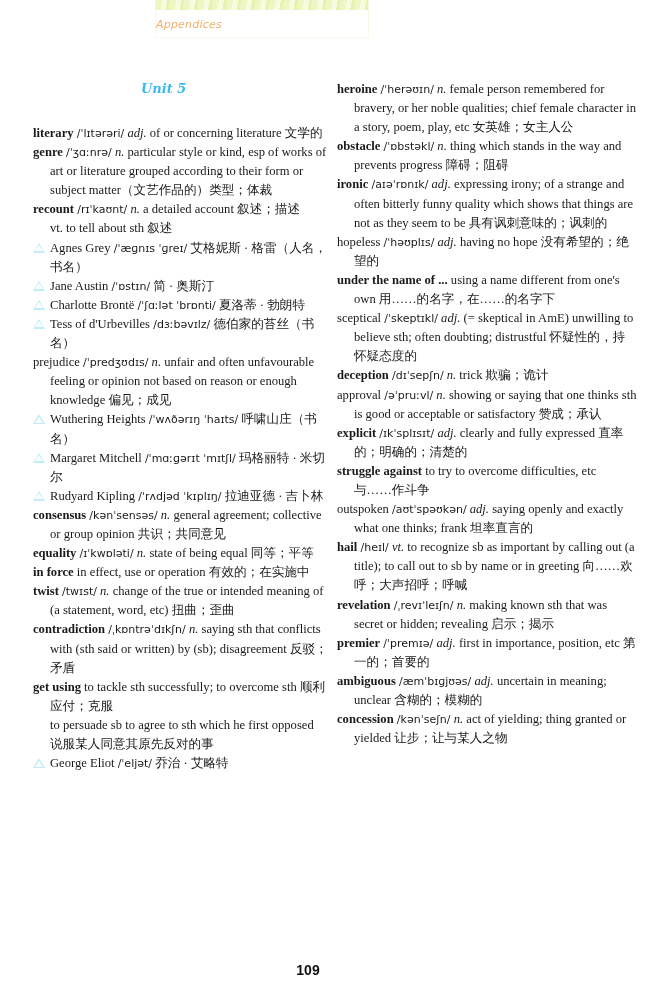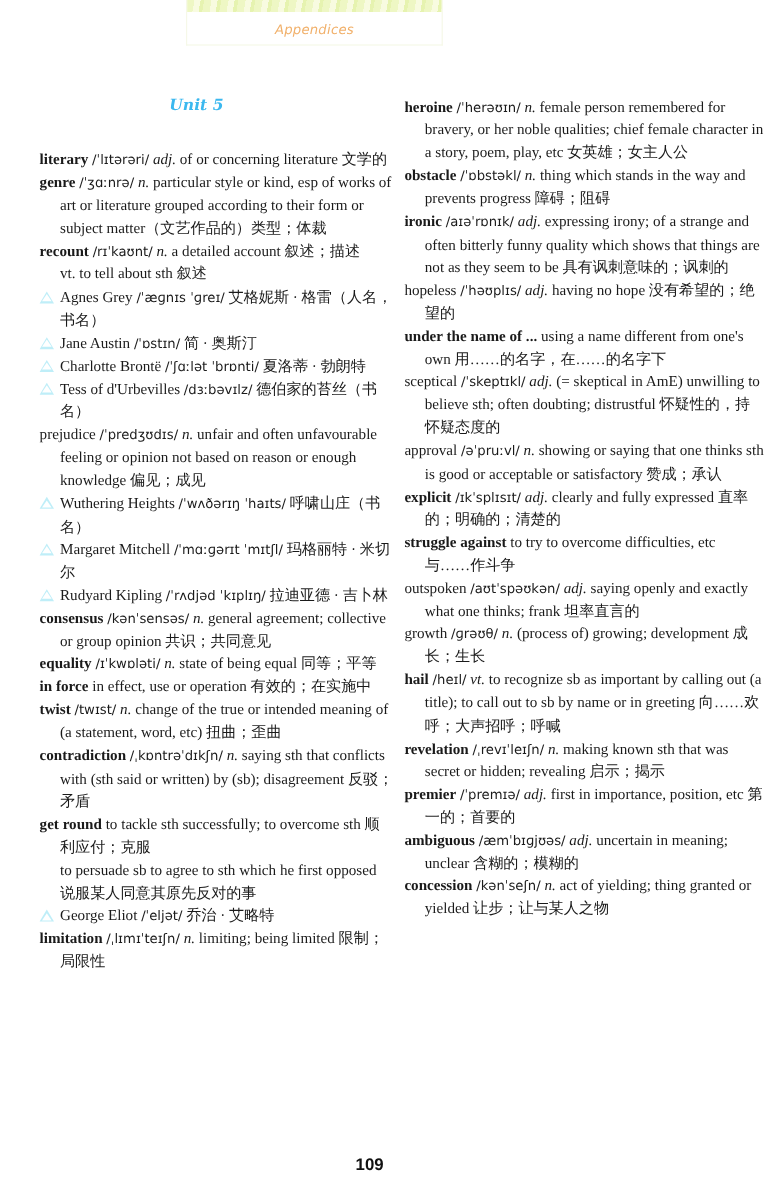--- a/index.html
+++ b/index.html
@@ -9,21 +9,21 @@
   }
   .banner {
     position: absolute; left: 155px; top: 0; width: 212px; height: 37px;
     border: 1px solid #f6f8e8; border-top: none;
   }
   .banner-strip {
     height: 10px;
     background: repeating-linear-gradient(100deg, #eef7c4 0 6px, #f8fbe0 6px 11px, #e6f3b0 11px 14px);
   }
   .banner-title {
-    text-align: center; font-family: "DejaVu Sans", sans-serif; font-style: italic;
+    font-family: "DejaVu Sans", sans-serif; font-style: italic;
     font-size: 11px; color: #f1b06a; margin-top: 8px; letter-spacing: 0.2px;
   }
   .col { position: absolute; top: 80px; font-size: 12.6px; line-height: 19.1px; }
   .col.left { left: 33px; width: 295px; }
   .col.right { left: 337px; width: 300px; top: 80px; }
   .unit {
     color: #3bb8ef; font-weight: bold; font-style: italic; font-size: 13px;
     margin-left: 108px; margin-bottom: 26px; height: 18px; line-height: 18px;
     font-family: "DejaVu Serif", serif;
   }
@@ -69,40 +69,39 @@
       <p class="entry name"><span class="tri"></span><span class="hw plain">Tess of d'Urbevilles</span> <span class="ipa">/dɜːbəvɪlz/</span> <span class="def">德伯家的苔丝（书名）</span></p>
       <p class="entry"><span class="hw plain">prejudice</span> <span class="ipa">/ˈpredʒʊdɪs/</span> <span class="pos">n.</span> <span class="def">unfair and often unfavourable feeling or opinion not based on reason or enough knowledge 偏见；成见</span></p>
       <p class="entry name"><span class="tri"></span><span class="hw plain">Wuthering Heights</span> <span class="ipa">/ˈwʌðərɪŋ ˈhaɪts/</span> <span class="def">呼啸山庄（书名）</span></p>
       <p class="entry name"><span class="tri"></span><span class="hw plain">Margaret Mitchell</span> <span class="ipa">/ˈmɑːɡərɪt ˈmɪtʃl/</span> <span class="def">玛格丽特 · 米切尔</span></p>
       <p class="entry name"><span class="tri"></span><span class="hw plain">Rudyard Kipling</span> <span class="ipa">/ˈrʌdjəd ˈkɪplɪŋ/</span> <span class="def">拉迪亚德 · 吉卜林</span></p>
       <p class="entry"><span class="hw">consensus</span> <span class="ipa">/kənˈsensəs/</span> <span class="pos">n.</span> <span class="def">general agreement; collective or group opinion 共识；共同意见</span></p>
       <p class="entry"><span class="hw">equality</span> <span class="ipa">/ɪˈkwɒləti/</span> <span class="pos">n.</span> <span class="def">state of being equal 同等；平等</span></p>
       <p class="entry"><span class="hw">in force</span> <span class="def">in effect, use or operation 有效的；在实施中</span></p>
       <p class="entry"><span class="hw">twist</span> <span class="ipa">/twɪst/</span> <span class="pos">n.</span> <span class="def">change of the true or intended meaning of (a statement, word, etc) 扭曲；歪曲</span></p>
       <p class="entry"><span class="hw">contradiction</span> <span class="ipa">/ˌkɒntrəˈdɪkʃn/</span> <span class="pos">n.</span> <span class="def">saying sth that conflicts with (sth said or written) by (sb); disagreement 反驳；矛盾</span></p>
-      <p class="entry"><span class="hw">get round</span> <span class="def">to tackle sth successfully; to overcome sth 顺利应付；克服</span></p>
+      <p class="entry"><span class="hw">get using</span> <span class="def">to tackle sth successfully; to overcome sth 顺利应付；克服</span></p>
       <p class="entry" style="padding-left: 17px; text-indent: 0px;"><span class="def">to persuade sb to agree to sth which he first opposed 说服某人同意其原先反对的事</span></p>
       <p class="entry name"><span class="tri"></span><span class="hw plain">George Eliot</span> <span class="ipa">/ˈeljət/</span> <span class="def">乔治 · 艾略特</span></p>
-      <p class="entry"><span class="hw">limitation</span> <span class="ipa">/ˌlɪmɪˈteɪʃn/</span> <span class="pos">n.</span> <span class="def">limiting; being limited 限制；局限性</span></p>
     </div>
 </div>
 
 <div class="col right">
   <div id="right-entries">
       <p class="entry"><span class="hw">heroine</span> <span class="ipa">/ˈherəʊɪn/</span> <span class="pos">n.</span> <span class="def">female person remembered for bravery, or her noble qualities; chief female character in a story, poem, play, etc 女英雄；女主人公</span></p>
       <p class="entry"><span class="hw">obstacle</span> <span class="ipa">/ˈɒbstəkl/</span> <span class="pos">n.</span> <span class="def">thing which stands in the way and prevents progress 障碍；阻碍</span></p>
       <p class="entry"><span class="hw">ironic</span> <span class="ipa">/aɪəˈrɒnɪk/</span> <span class="pos">adj.</span> <span class="def">expressing irony; of a strange and often bitterly funny quality which shows that things are not as they seem to be 具有讽刺意味的；讽刺的</span></p>
       <p class="entry"><span class="hw plain">hopeless</span> <span class="ipa">/ˈhəʊplɪs/</span> <span class="pos">adj.</span> <span class="def">having no hope 没有希望的；绝望的</span></p>
       <p class="entry"><span class="hw">under the name of ...</span> <span class="def">using a name different from one's own 用……的名字，在……的名字下</span></p>
       <p class="entry"><span class="hw plain">sceptical</span> <span class="ipa">/ˈskeptɪkl/</span> <span class="pos">adj.</span> <span class="def">(= skeptical in AmE) unwilling to believe sth; often doubting; distrustful 怀疑性的，持怀疑态度的</span></p>
+      <p class="entry"><span class="hw">deception</span> <span class="ipa">/dɪˈsepʃn/</span> <span class="pos">n.</span> <span class="def">trick 欺骗；诡计</span></p>
       <p class="entry"><span class="hw plain">approval</span> <span class="ipa">/əˈpruːvl/</span> <span class="pos">n.</span> <span class="def">showing or saying that one thinks sth is good or acceptable or satisfactory 赞成；承认</span></p>
       <p class="entry"><span class="hw">explicit</span> <span class="ipa">/ɪkˈsplɪsɪt/</span> <span class="pos">adj.</span> <span class="def">clearly and fully expressed 直率的；明确的；清楚的</span></p>
       <p class="entry"><span class="hw">struggle against</span> <span class="def">to try to overcome difficulties, etc 与……作斗争</span></p>
       <p class="entry"><span class="hw plain">outspoken</span> <span class="ipa">/aʊtˈspəʊkən/</span> <span class="pos">adj.</span> <span class="def">saying openly and exactly what one thinks; frank 坦率直言的</span></p>
-      <p class="entry"><span class="hw plain">growth</span> <span class="ipa">/ɡrəʊθ/</span> <span class="pos">n.</span> <span class="def">(process of) growing; development 成长；生长</span></p>
       <p class="entry"><span class="hw">hail</span> <span class="ipa">/heɪl/</span> <span class="pos">vt.</span> <span class="def">to recognize sb as important by calling out (a title); to call out to sb by name or in greeting 向……欢呼；大声招呼；呼喊</span></p>
       <p class="entry"><span class="hw">revelation</span> <span class="ipa">/ˌrevɪˈleɪʃn/</span> <span class="pos">n.</span> <span class="def">making known sth that was secret or hidden; revealing 启示；揭示</span></p>
       <p class="entry"><span class="hw">premier</span> <span class="ipa">/ˈpremɪə/</span> <span class="pos">adj.</span> <span class="def">first in importance, position, etc 第一的；首要的</span></p>
       <p class="entry"><span class="hw">ambiguous</span> <span class="ipa">/æmˈbɪɡjʊəs/</span> <span class="pos">adj.</span> <span class="def">uncertain in meaning; unclear 含糊的；模糊的</span></p>
       <p class="entry"><span class="hw">concession</span> <span class="ipa">/kənˈseʃn/</span> <span class="pos">n.</span> <span class="def">act of yielding; thing granted or yielded 让步；让与某人之物</span></p>
     </div>
 </div>
 
 <div class="page-number">109</div>
 

